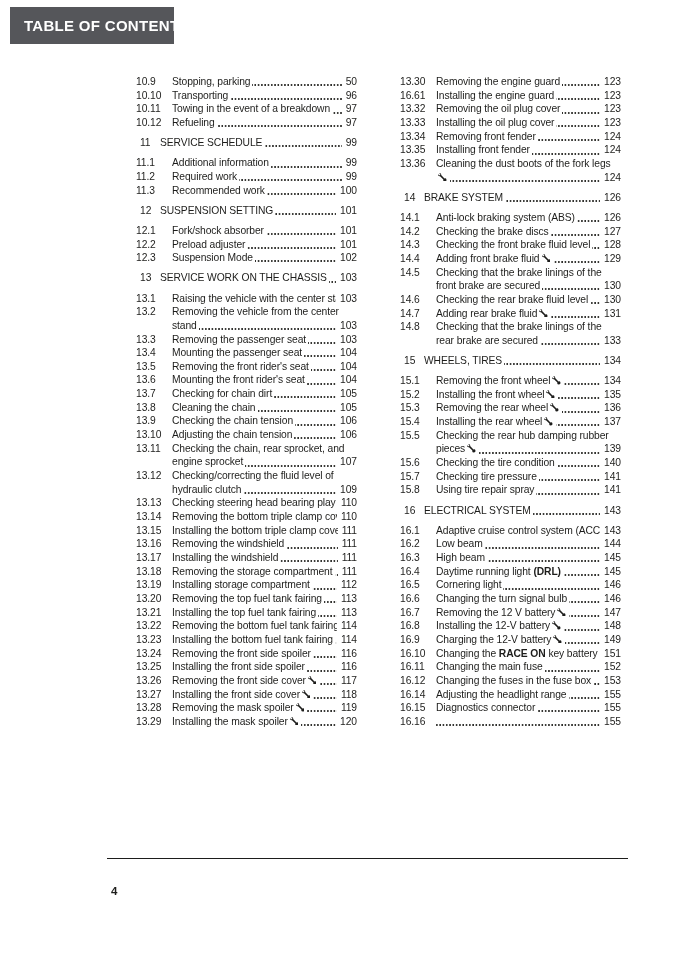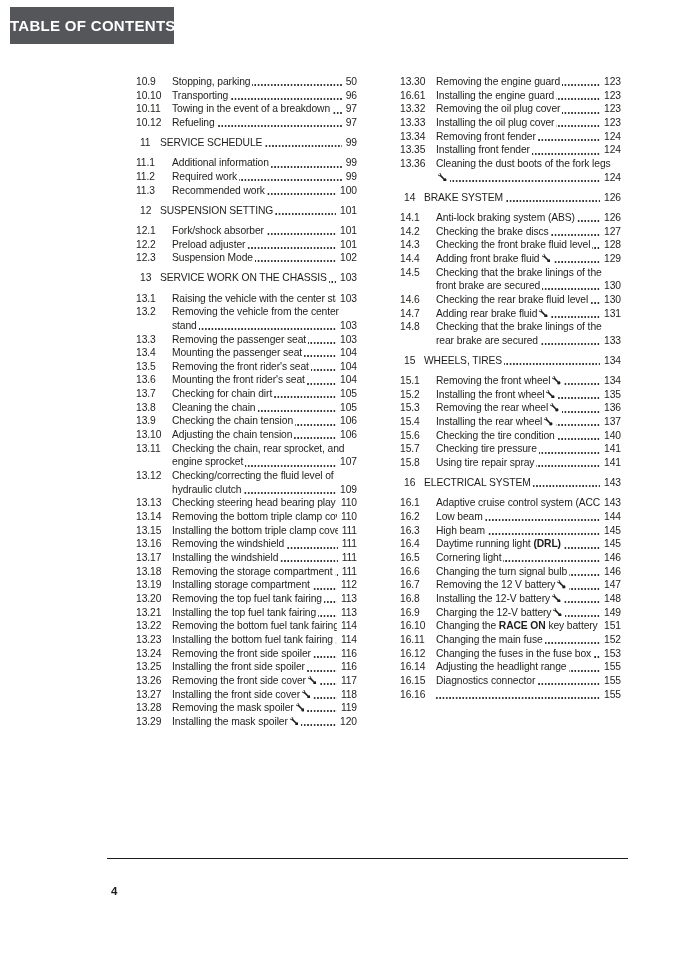--- a/index.html
+++ b/index.html
@@ -15,20 +15,21 @@
   .header-box {
     position: absolute;
     left: 10px;
     top: 7px;
     width: 164px;
     height: 37px;
     background: #55565a;
     color: #ffffff;
     display: flex;
     align-items: center;
+    padding-left: 14px;
     box-sizing: border-box;
   }
   .header-box .header-title {
     font-size: 15px;
     font-weight: 700;
     letter-spacing: 0.3px;
     white-space: nowrap;
   }
   .toc {
     position: absolute;
@@ -570,20 +571,29 @@
         <div class="entry sub">
     <span class="num">15.4</span>
     <span class="tblock">
       <span class="title">Installing the rear wheel<svg class="wrench" width="8.5" height="8.5" viewBox="0 0 16 16" aria-hidden="true">
                 <path fill="#1d1d1b" d="M.102 2.223A3.004 3.004 0 0 0 3.78 5.897l6.341 6.252A3.003 3.003 0 0 0 13 16a3 3 0 1 0-.851-5.878L5.897 3.781A3.004 3.004 0 0 0 2.223.1l2.141 2.142L4 4l-1.757.364z"></path>
               </svg></span>
       <span class="pageref">137</span>
     </span>
   </div>
         <div class="entry sub">
+    <span class="num">15.5</span>
+    <span class="tblock">
+      <span class="title">Checking the rear hub damping rubber pieces<svg class="wrench" width="8.5" height="8.5" viewBox="0 0 16 16" aria-hidden="true">
+                <path fill="#1d1d1b" d="M.102 2.223A3.004 3.004 0 0 0 3.78 5.897l6.341 6.252A3.003 3.003 0 0 0 13 16a3 3 0 1 0-.851-5.878L5.897 3.781A3.004 3.004 0 0 0 2.223.1l2.141 2.142L4 4l-1.757.364z"></path>
+              </svg></span>
+      <span class="pageref">139</span>
+    </span>
+  </div>
+        <div class="entry sub">
     <span class="num">15.6</span>
     <span class="tblock">
       <span class="title">Checking the tire condition</span>
       <span class="pageref">140</span>
     </span>
   </div>
         <div class="entry sub">
     <span class="num">15.7</span>
     <span class="tblock">
       <span class="title">Checking tire pressure</span>

